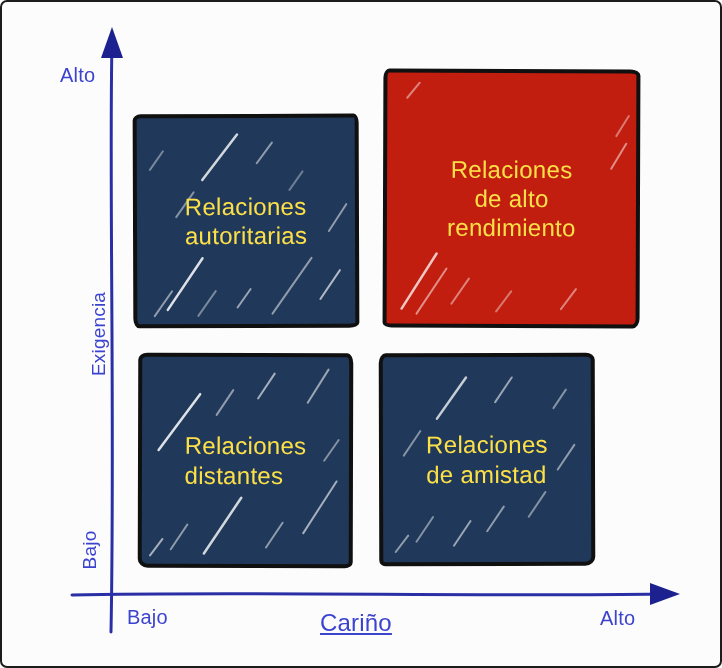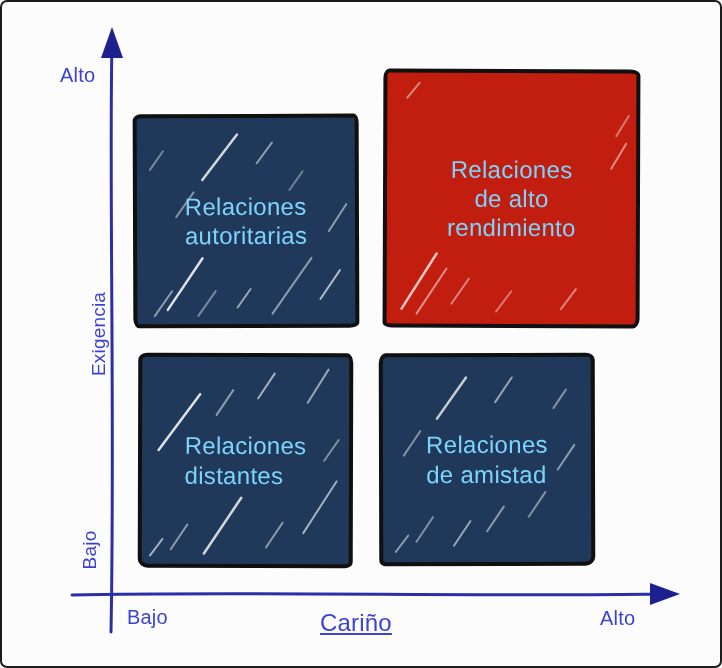--- a/index.html
+++ b/index.html
@@ -80,21 +80,21 @@
     width: 100%; height: 100%;
   }
 
   .q-label {
     position: absolute;
     left: 0; top: 0;
     width: 100%; height: 100%;
     display: flex;
     align-items: center;
     justify-content: center;
-    color: #7dd3fc;
+    color: #fde047;
     font-size: 24px;
     line-height: 1.22;
     white-space: pre-line;
     letter-spacing: 0.3px;
   }
   .q-navy .q-label { text-align: left; }
   .q-red  .q-label { text-align: center; }
 </style>
 </head>
 <body>

